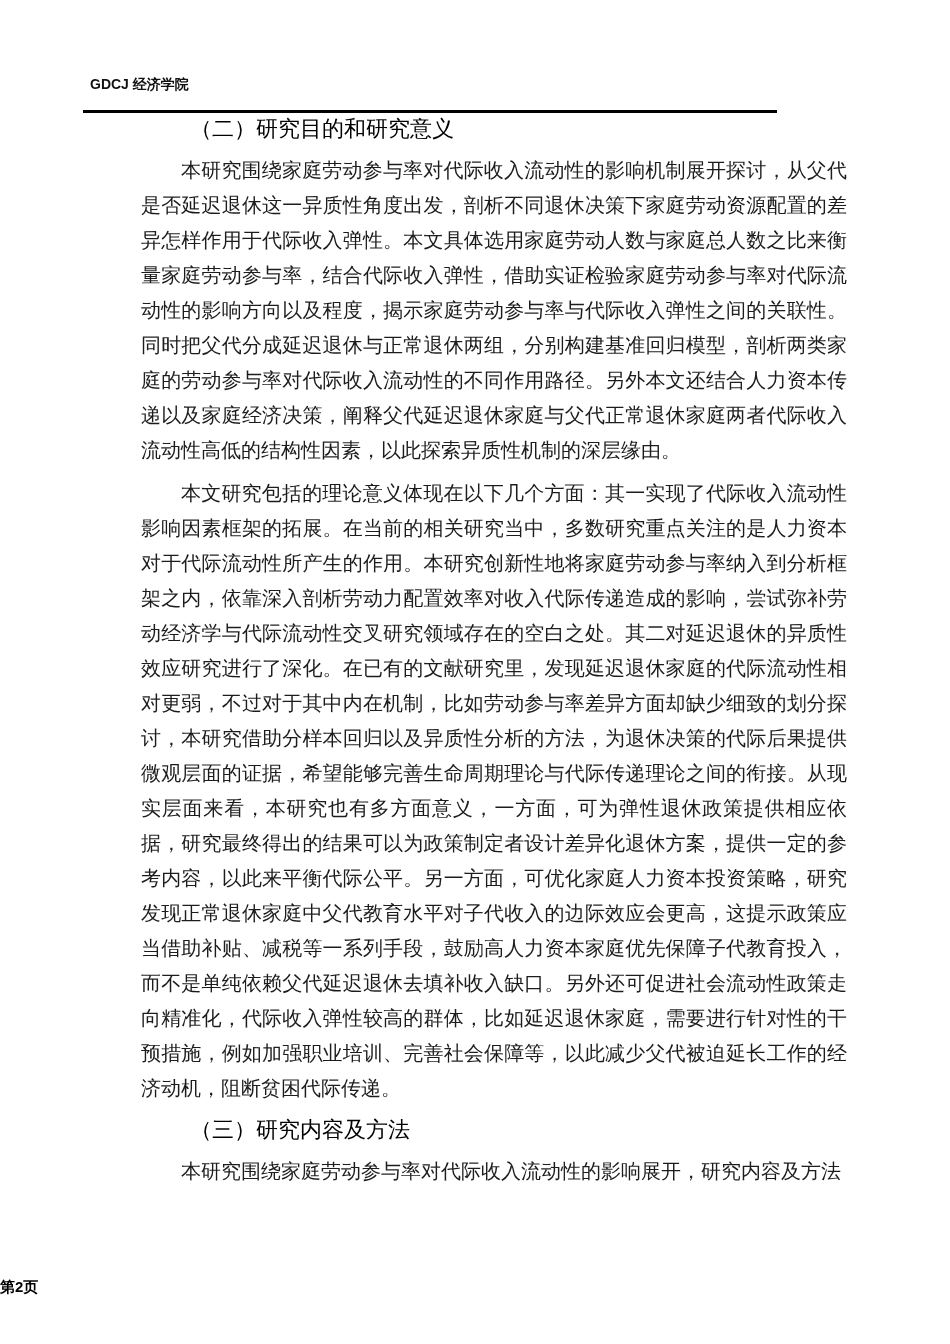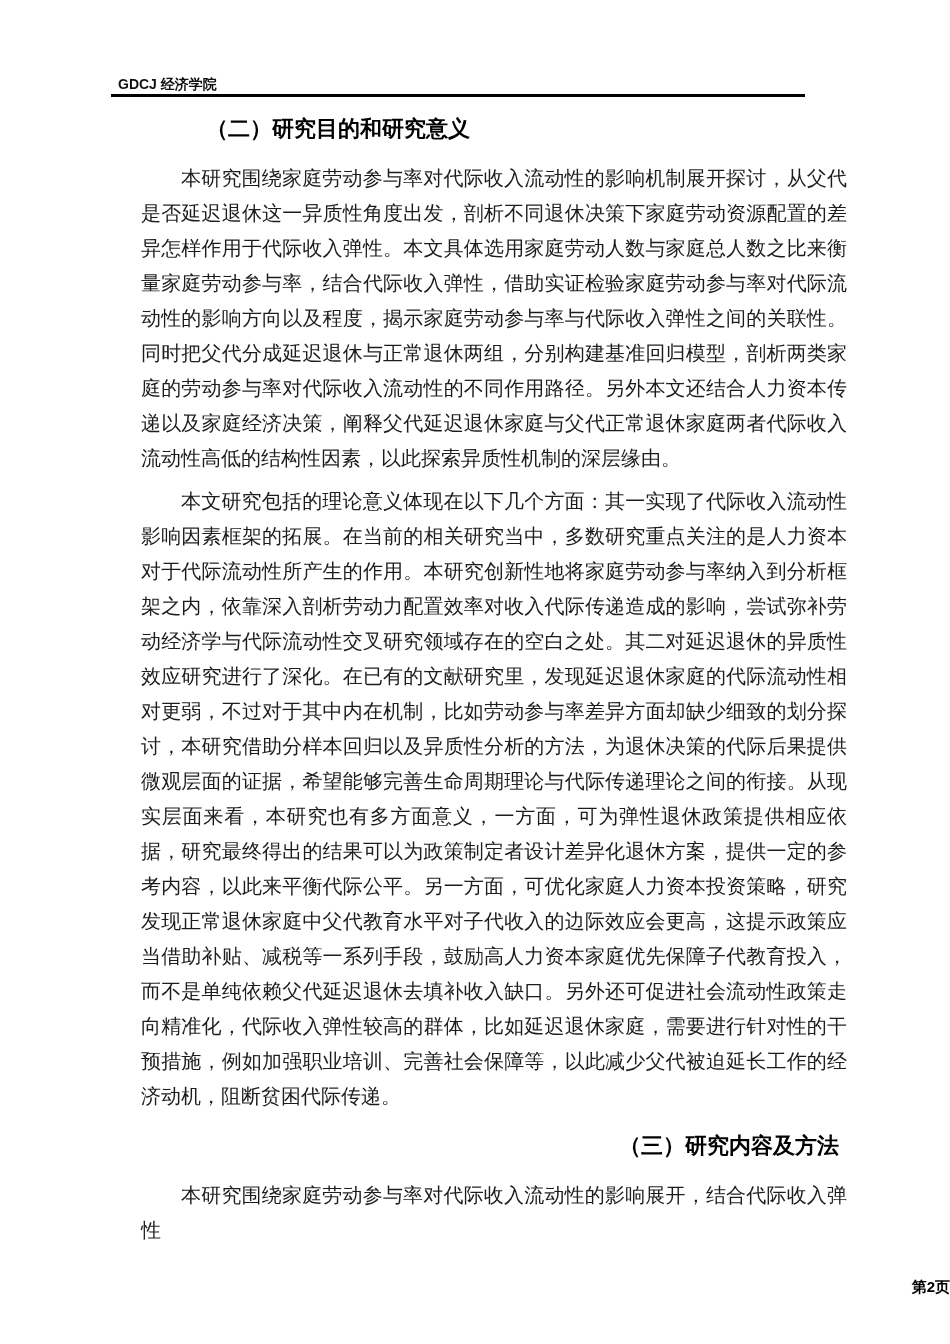--- a/index.html
+++ b/index.html
@@ -15,64 +15,64 @@
   .page {
     width: 950px;
     height: 1344px;
     background: #ffffff;
     position: relative;
   }
   .header {
     display: flex;
     justify-content: space-between;
     align-items: center;
-    margin: 76px 0 0 111px;
+    margin: 76px 0 0 83px;
     width: 694px;
     border-bottom: 3px solid #000000;
-    padding-bottom: 0;
+    padding-bottom: 16px;
     font-family: "Liberation Sans", sans-serif;
     font-weight: bold;
     font-size: 14px;
     color: #111111;
     box-sizing: border-box;
   }
   .header .left { padding-left: 7px; }
   .header .right { padding-right: 46px; }
   .content {
     margin-left: 133px;
     width: 722px;
   }
   h2.sec-heading {
     font-family: "Liberation Sans", sans-serif;
     font-size: 22px;
-    font-weight: bold;
+    font-weight: normal;
     color: #000000;
-    margin: 16px;
+    margin: 0;
     padding-left: 57px;
     line-height: 32px;
   }
   .h-first { margin-top: 27px; }
-  .h-second { margin-top: 36px; text-align: right; }
+  .h-second { margin-top: 36px; }
   p.body-par {
     font-size: 20px;
     line-height: 35px;
     text-align: justify;
     text-indent: 2em;
     margin: 8px;
     color: #1c1c1c;
     word-break: break-all;
   }
   .p-first { margin-top: 54px; }
   .p-after-h2 { margin-top: 46px; }
   .footer {
     position: absolute;
     left: 0;
     right: 0;
     top: 1202px;
-    text-align: right;
+    text-align: left;
     font-family: "Liberation Sans", sans-serif;
     font-weight: bold;
     font-size: 15px;
     color: #000000;
   }
 </style>
 </head>
 <body>
 
 <div class="page">
@@ -84,19 +84,19 @@
   <div class="content">
 
     <h2 class="sec-heading h-first">（二）研究目的和研究意义</h2>
 
     <p class="body-par p-first">本研究围绕家庭劳动参与率对代际收入流动性的影响机制展开探讨，从父代是否延迟退休这一异质性角度出发，剖析不同退休决策下家庭劳动资源配置的差异怎样作用于代际收入弹性。本文具体选用家庭劳动人数与家庭总人数之比来衡量家庭劳动参与率，结合代际收入弹性，借助实证检验家庭劳动参与率对代际流动性的影响方向以及程度，揭示家庭劳动参与率与代际收入弹性之间的关联性。同时把父代分成延迟退休与正常退休两组，分别构建基准回归模型，剖析两类家庭的劳动参与率对代际收入流动性的不同作用路径。另外本文还结合人力资本传递以及家庭经济决策，阐释父代延迟退休家庭与父代正常退休家庭两者代际收入流动性高低的结构性因素，以此探索异质性机制的深层缘由。</p>
 
     <p class="body-par">本文研究包括的理论意义体现在以下几个方面：其一实现了代际收入流动性影响因素框架的拓展。在当前的相关研究当中，多数研究重点关注的是人力资本对于代际流动性所产生的作用。本研究创新性地将家庭劳动参与率纳入到分析框架之内，依靠深入剖析劳动力配置效率对收入代际传递造成的影响，尝试弥补劳动经济学与代际流动性交叉研究领域存在的空白之处。其二对延迟退休的异质性效应研究进行了深化。在已有的文献研究里，发现延迟退休家庭的代际流动性相对更弱，不过对于其中内在机制，比如劳动参与率差异方面却缺少细致的划分探讨，本研究借助分样本回归以及异质性分析的方法，为退休决策的代际后果提供微观层面的证据，希望能够完善生命周期理论与代际传递理论之间的衔接。从现实层面来看，本研究也有多方面意义，一方面，可为弹性退休政策提供相应依据，研究最终得出的结果可以为政策制定者设计差异化退休方案，提供一定的参考内容，以此来平衡代际公平。另一方面，可优化家庭人力资本投资策略，研究发现正常退休家庭中父代教育水平对子代收入的边际效应会更高，这提示政策应当借助补贴、减税等一系列手段，鼓励高人力资本家庭优先保障子代教育投入，而不是单纯依赖父代延迟退休去填补收入缺口。另外还可促进社会流动性政策走向精准化，代际收入弹性较高的群体，比如延迟退休家庭，需要进行针对性的干预措施，例如加强职业培训、完善社会保障等，以此减少父代被迫延长工作的经济动机，阻断贫困代际传递。</p>
 
     <h2 class="sec-heading h-second">（三）研究内容及方法</h2>
 
-    <p class="body-par p-after-h2">本研究围绕家庭劳动参与率对代际收入流动性的影响展开，结合代际收入弹性</p>
+    <p class="body-par p-after-h2">本研究围绕家庭劳动参与率对代际收入流动性的影响展开，研究内容及方法</p>
 
   </div>
 
   <div class="footer">第2页</div>
 
 </div>
 
 </body></html>

